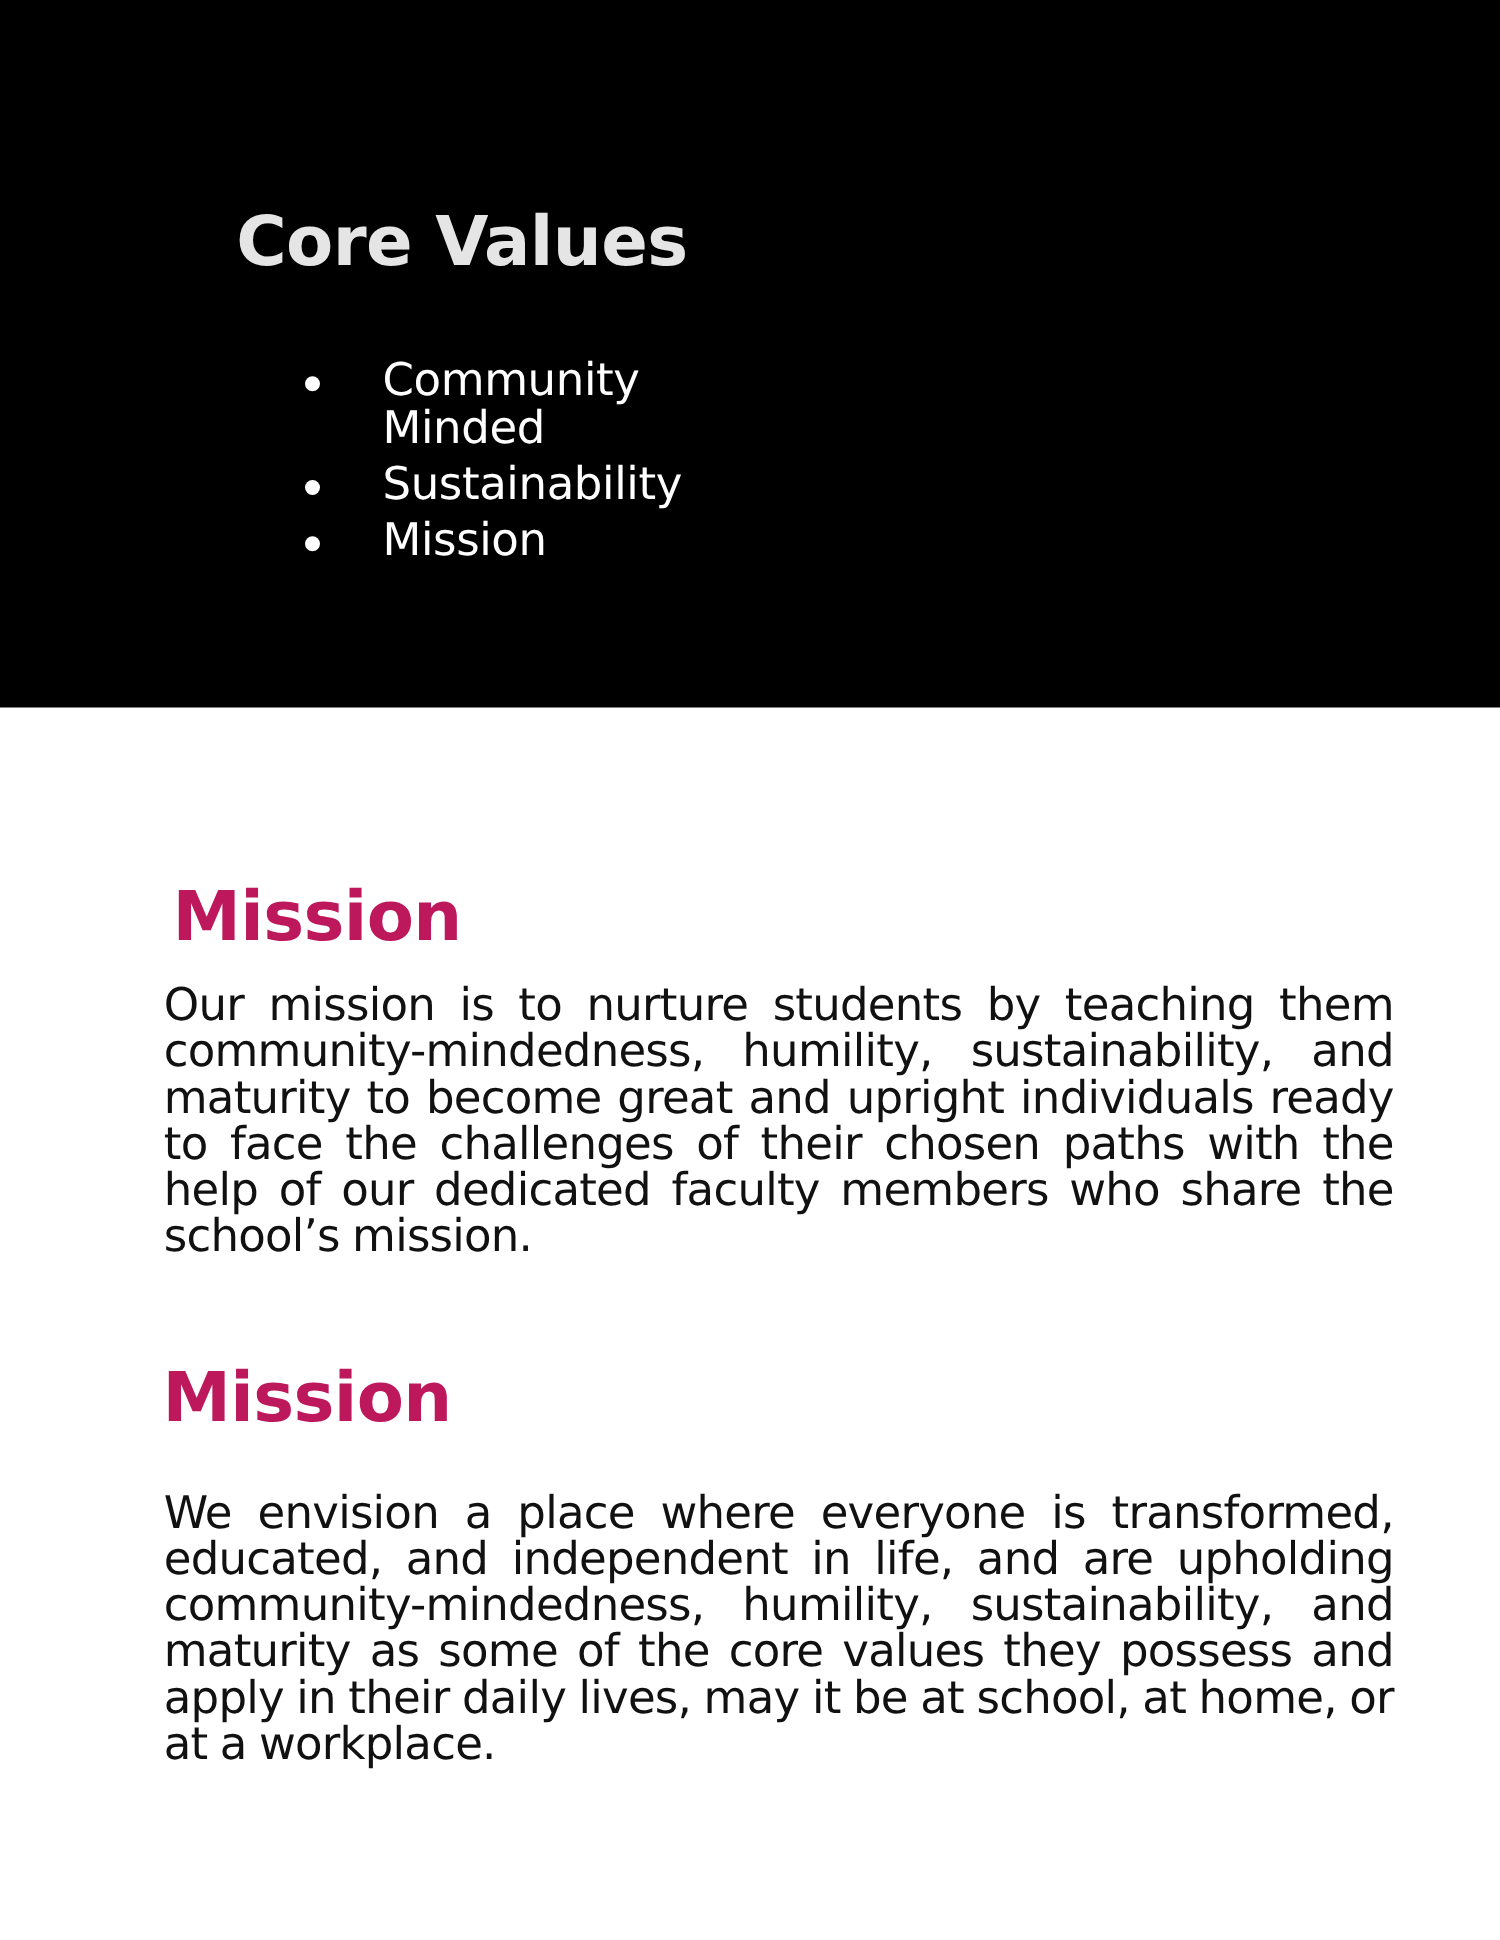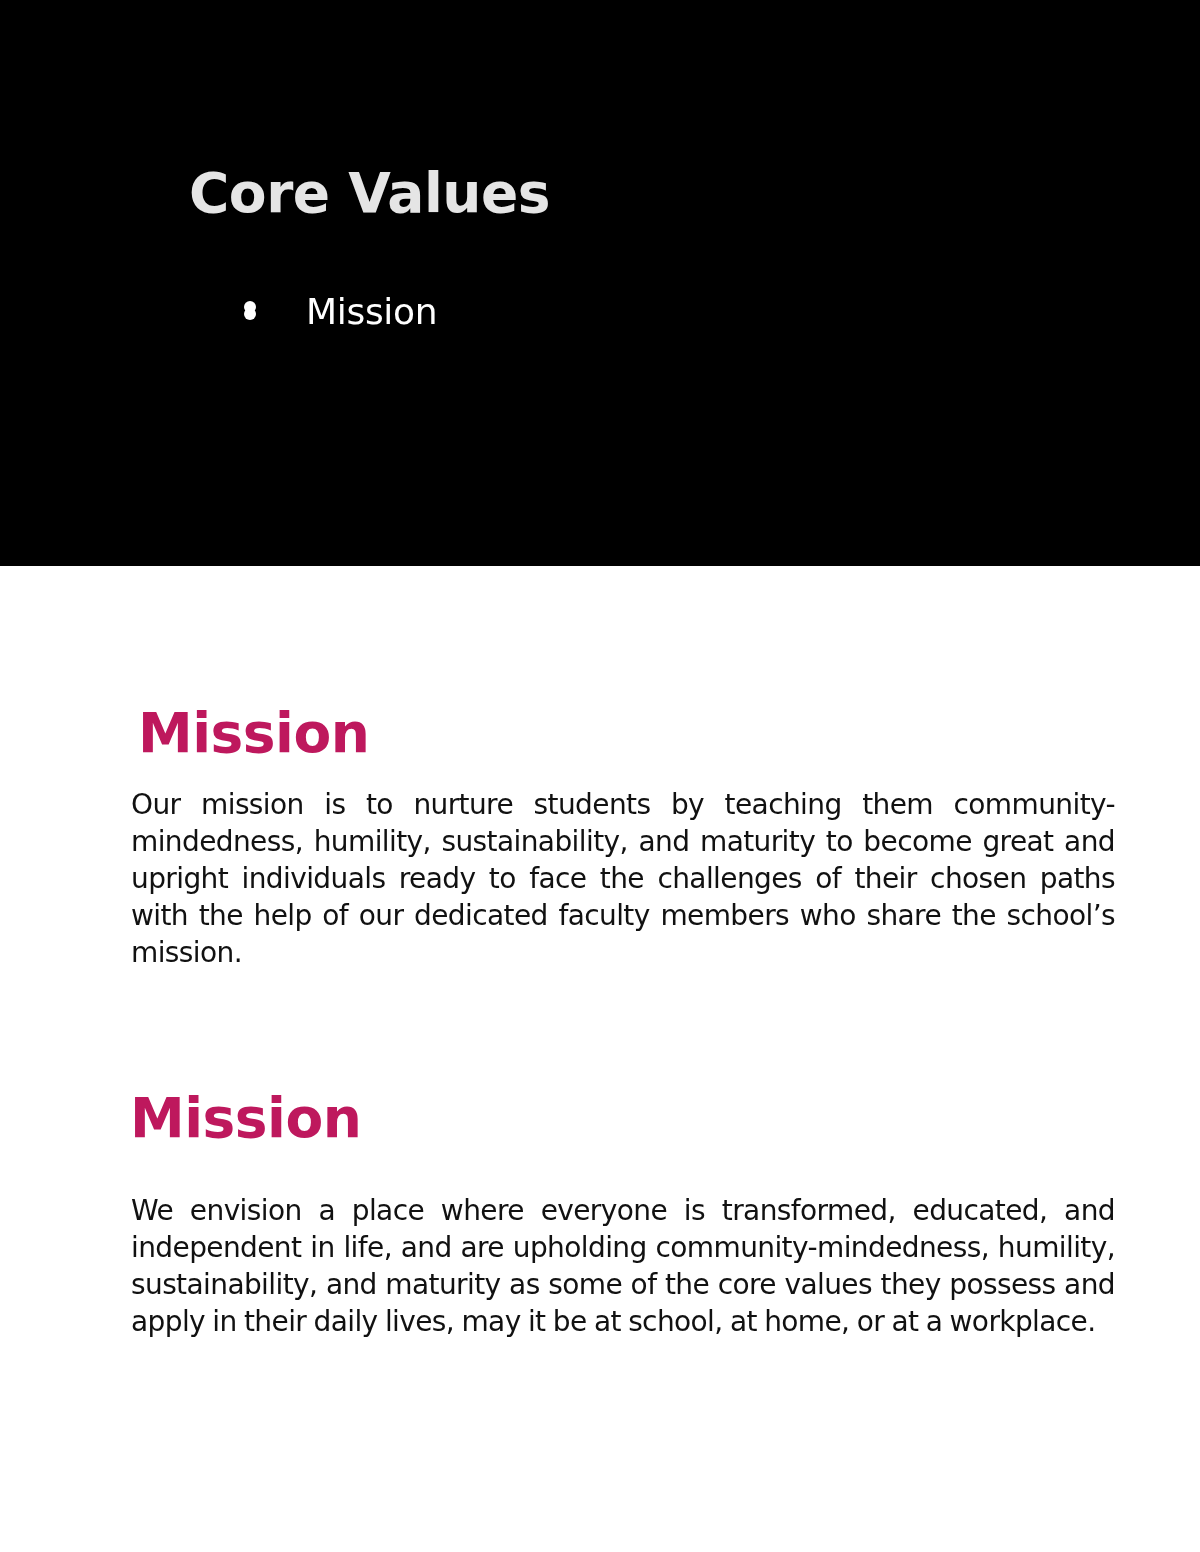--- a/index.html
+++ b/index.html
@@ -74,38 +74,43 @@
       color: #be185d;
       letter-spacing: -0.5px;
     }
     .mission-title { left: 138px; top: 698px; }
     .vision-title { left: 130px; top: 1083px; }
     .section-body {
       position: absolute;
       left: 131px;
       width: 984px;
       margin: 0;
-      font-size: 28px;
+      font-size: 36px;
       line-height: 37px;
       color: #111111;
       text-align: justify;
       letter-spacing: -0.6px;
       word-spacing: -1px;
     }
     .mission-body { top: 786px; }
     .vision-body { top: 1192px; }
   </style>
 </head>
 <body>
 
 <div class="banner">
   <h1 class="core-title">Core Values</h1>
   <ul class="core-list">
     <li class="core-item">
       <span class="bullet"></span>
+      <span class="label">Community Minded</span>
+    </li>
+    <li class="core-item">
+      <span class="bullet"></span>
+      <span class="label">Sustainability</span>
     </li>
     <li class="core-item">
       <span class="bullet"></span>
       <span class="label">Mission</span>
     </li>
   </ul>
 </div>
 
 <section>
   <h2 class="section-title mission-title">Mission</h2>

